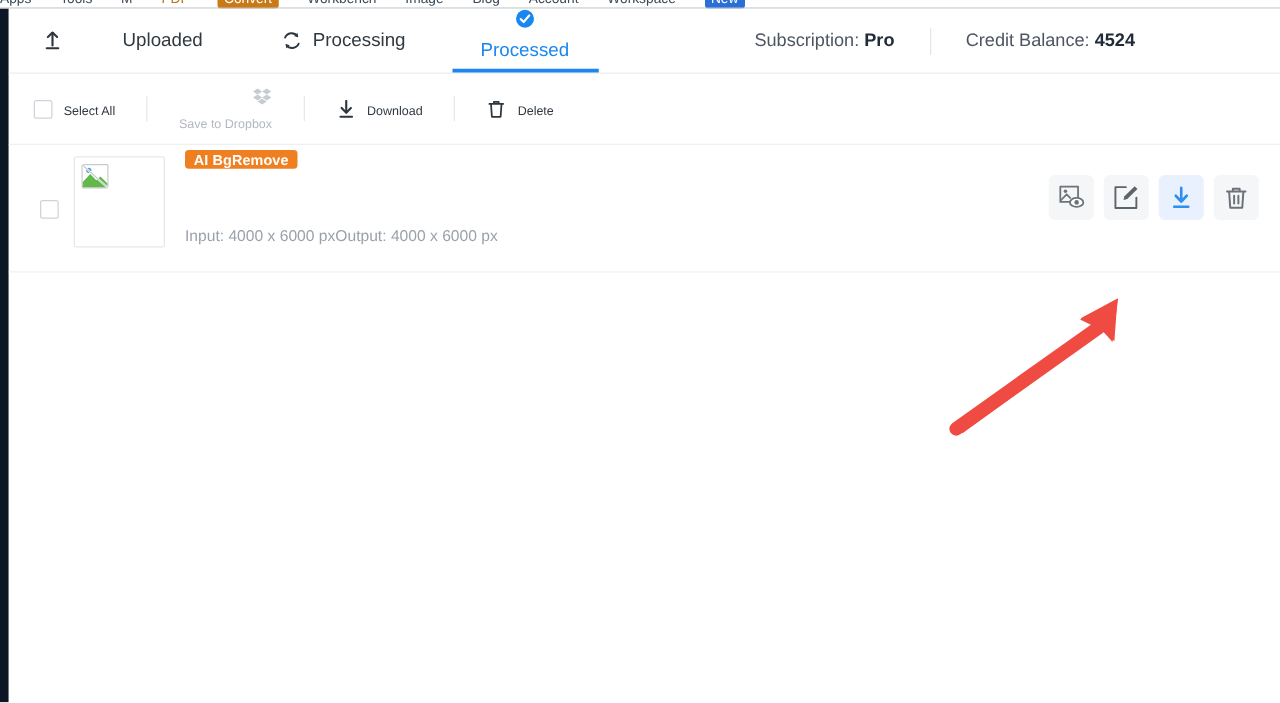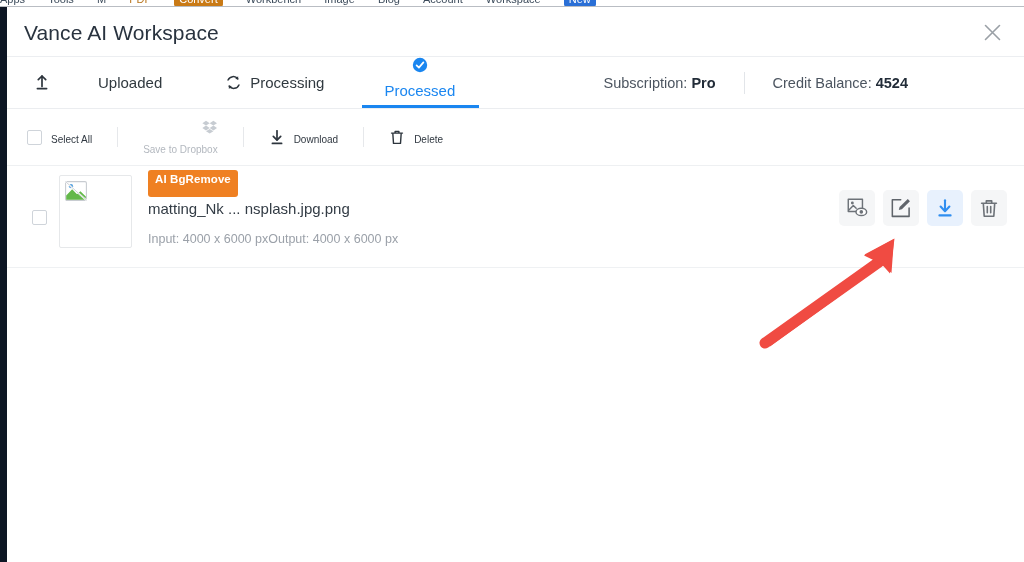--- a/index.html
+++ b/index.html
@@ -106,21 +106,21 @@
     cursor:pointer;
   }
   .thumb{
     position:absolute;left:52px;top:9px;width:71px;height:71px;
     background:#fff;border:1px solid #e6e8ea;border-radius:2px;overflow:hidden;
   }
   .thumb .brk{position:absolute;left:5px;top:5px;}
   .badge{
     position:absolute;left:141px;top:4px;
     background:#ef8022;color:#fff;font-size:11.5px;font-weight:700;
-    padding:3px 7px 12px;border-radius:3px;letter-spacing:.1px;
+    padding:3px 7px 0;border-radius:3px;letter-spacing:.1px;
     display:inline-block;
   }
   .fname{
     position:absolute;left:141px;top:34px;font-size:15px;color:#333c45;
   }
   .fmeta{
     position:absolute;left:141px;top:66px;font-size:12.5px;color:#9ba1a9;
     display:flex;
   }
   .actions{
@@ -157,28 +157,20 @@
       <span class="bm">Workspace</span>
       <span class="bm blue-pill">New</span>
     </div>
     <div class="sliver-line"></div>
   </div>
 
   <div class="left-edge"></div>
 
   <div class="panel">
 
-    <div class="panel-header">
-      <div class="panel-title">Vance AI Workspace</div>
-      <div class="close-btn">
-        <svg width="19" height="19" viewBox="0 0 19 19" aria-hidden="true">
-          <path d="M2.5 2.5 L16.5 16.5 M16.5 2.5 L2.5 16.5" stroke="#9aa0a6" stroke-width="1.6" stroke-linecap="round" fill="none"></path>
-        </svg>
-      </div>
-    </div>
 
     <div class="tabs-row">
       <div class="tabs">
 
         <div class="tab t-uploaded">
           <span class="tab-ic">
             <svg width="14" height="15" viewBox="0 0 14 15" aria-hidden="true">
               <path d="M7 1.2 L7 11.4" stroke="#2d353d" stroke-width="1.7" stroke-linecap="round"></path>
               <path d="M3.3 4.6 L7 1.0 L10.7 4.6" stroke="#2d353d" stroke-width="1.7" stroke-linecap="round" stroke-linejoin="round" fill="none"></path>
               <path d="M2.4 13.6 L11.6 13.6" stroke="#2d353d" stroke-width="1.7" stroke-linecap="round"></path>
@@ -283,21 +275,20 @@
             <path d="M1.2 14.6 L7.2 8.2 L12.0 13.2 L15.4 10.2 L20.8 15.6 L20.8 18.8 L1.2 18.8 Z" fill="#63b84a"></path>
             <circle cx="6.0" cy="5.2" r="2.1" fill="#4f9ede"></circle>
             <path d="M0.8 0.8 L21.2 19.2" stroke="#ffffff" stroke-width="1.6"></path>
             <path d="M0.8 0.8 L21.2 19.2" stroke="#c8ccd1" stroke-width="0.9"></path>
           </svg>
         </span>
       </div>
 
       <span class="badge">AI BgRemove</span>
 
-      <div class="fname">matting_Nk ... nsplash.jpg.png</div>
 
       <div class="fmeta">
         <span>Input: 4000 x 6000 px</span>
         <span>Output: 4000 x 6000 px</span>
       </div>
 
       <div class="actions">
 
         <div class="act-btn">
           <svg width="21" height="20" viewBox="0 0 22 21" aria-hidden="true">

